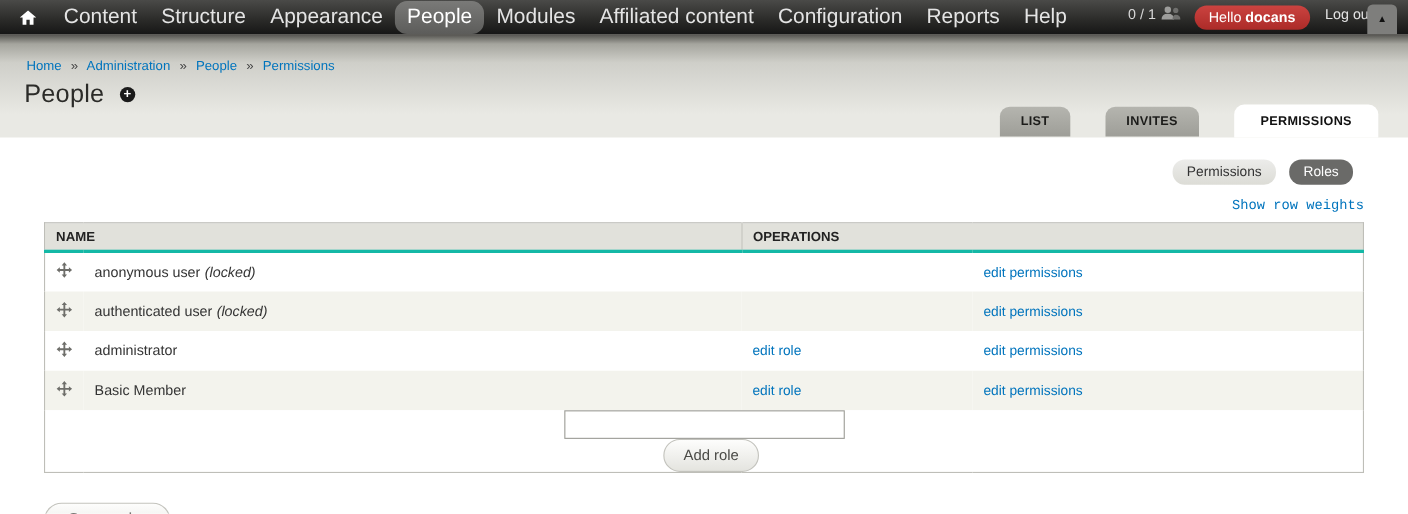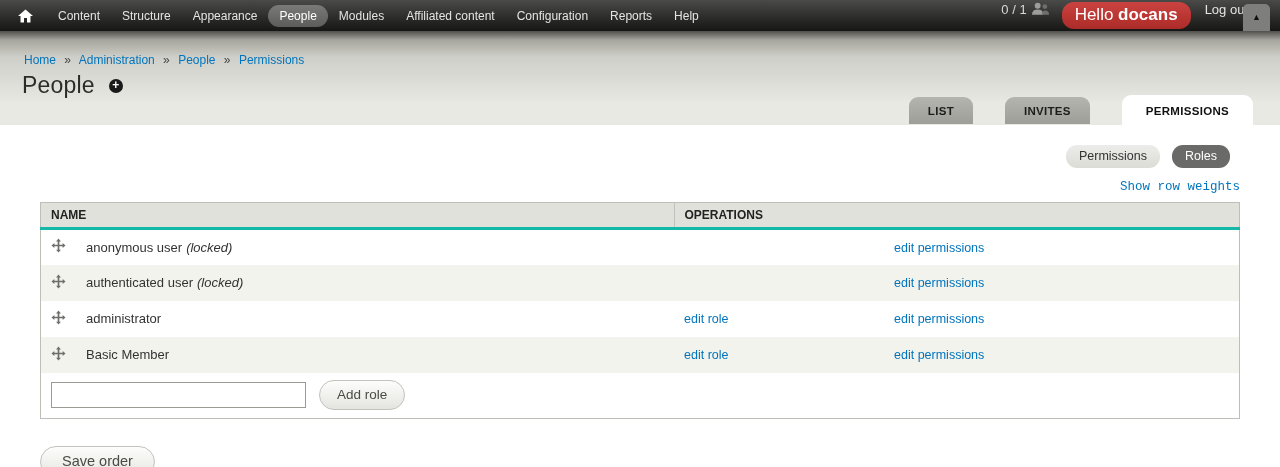--- a/index.html
+++ b/index.html
@@ -9,34 +9,34 @@
   
   .toolbar {
     height: 31px; width: 100%;
     background: linear-gradient(to bottom, #4a4a48 0%, #2a2a28 60%, #161616 100%);
     display: flex; align-items: center; padding: 0 10px;
     position: relative; z-index: 5;
   }
   .toolbar .home { margin: 0 14px 0 8px; display: flex; align-items: center; cursor: pointer; }
   .toolbar .menu { display: flex; align-items: center; }
   .toolbar .menu a {
-    color: #e4e4e4; text-decoration: none; font-size: 12px;
+    color: #e4e4e4; text-decoration: none; font-size: 19px;
     padding: 4px 11px; cursor: pointer; white-space: nowrap;
   }
   .toolbar .menu a.active {
     background: linear-gradient(to bottom, #7a7a78, #5c5c5a);
     border-radius: 11px; color: #fff;
   }
   .toolbar .right { margin-left: auto; display: flex; align-items: flex-start; }
   .toolbar .shortcut-count { color: #d8d8d8; font-size: 13px; margin-right: 4px; }
   .toolbar .users-icon { margin-right: 12px; display: flex; align-items: center; }
   .hello-pill {
     background: linear-gradient(to bottom, #cb4340, #ac2b28);
     color: #fff; border-radius: 12px; padding: 3px 13px 4px;
-    font-size: 17px; cursor: pointer; white-space: nowrap;
+    font-size: 13px; cursor: pointer; white-space: nowrap;
   }
   .hello-pill b { font-weight: bold; }
   .toolbar .logout { color: #e4e4e4; text-decoration: none; font-size: 13px; margin: 0 22px 0 14px; cursor: pointer; }
   .collapse-btn {
     position: absolute; right: 10px; top: 4px; width: 27px; height: 27px;
     background: #7e7e7c; border: none; border-radius: 5px 5px 0 0;
     color: #111; font-size: 9px; cursor: pointer; line-height: 27px; text-align: center;
   }
 
   
@@ -93,21 +93,21 @@
   tr.even td { background: #f3f3ed; }
   td.handle-cell { width: 30px; padding-right: 0; text-align: center; }
   td.name-cell { width: 598px; }
   td.op1-cell { width: 210px; }
   td.op2-cell { }
   .drag-handle { cursor: move; display: inline-block; line-height: 0; }
   .role-name { color: #333; }
   .locked { font-style: italic; margin-left: 4px; }
   td a.op-link { color: #0074bd; text-decoration: none; font-size: 12.5px; cursor: pointer; }
   tr.add-row td { background: #fff; height: 46px; }
-  .add-role-wrap { display: flex; align-items: center; }
+  .add-role-wrap { display: flex; align-items: center; flex-direction: column; }
   input.role-input {
     width: 255px; height: 26px; border: 1px solid #9b9b95;
     font-size: 13px; padding: 2px 6px; background: #fff;
     font-family: "Liberation Sans", sans-serif;
   }
   .btn {
     background: linear-gradient(to bottom, #fdfdfc, #e4e4df);
     border: 1px solid #c3c3bd; border-radius: 15px;
     color: #4a4a46; cursor: pointer;
     font-family: "Liberation Sans", sans-serif;

